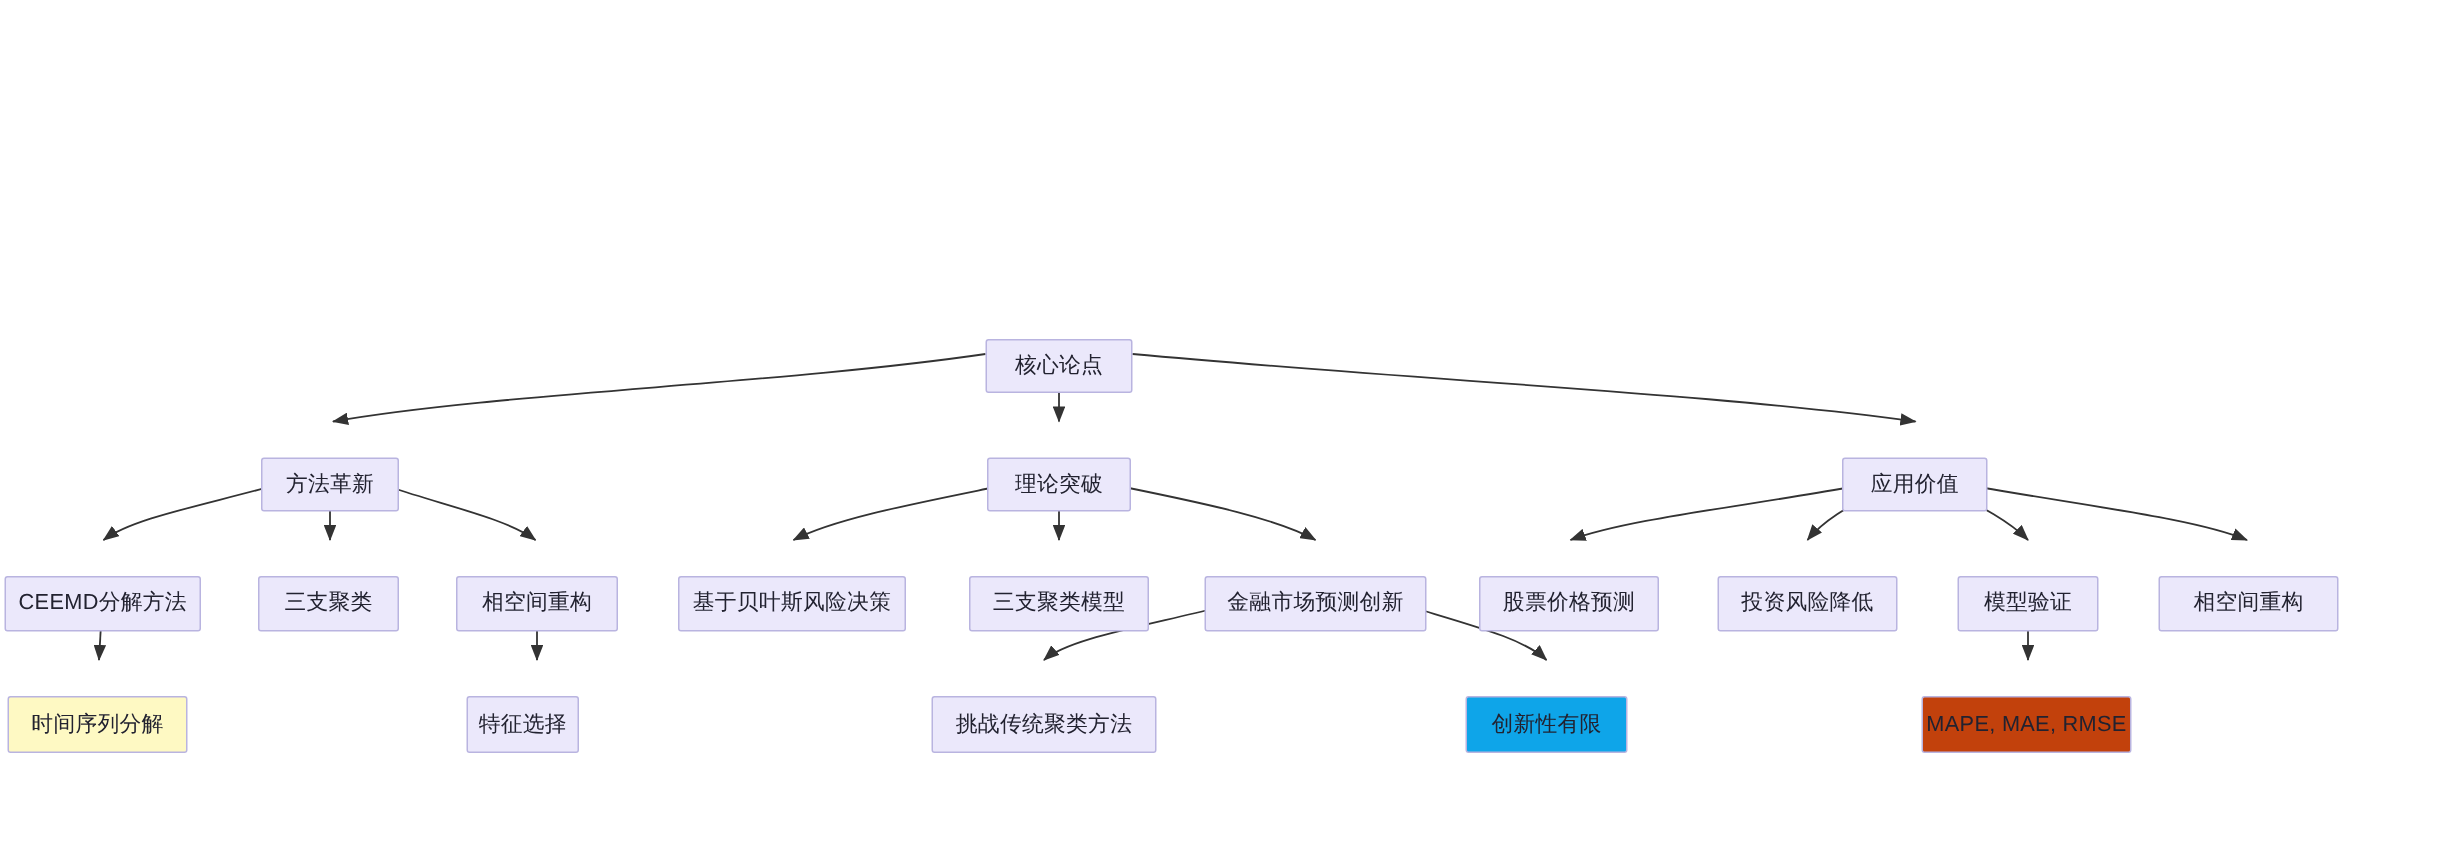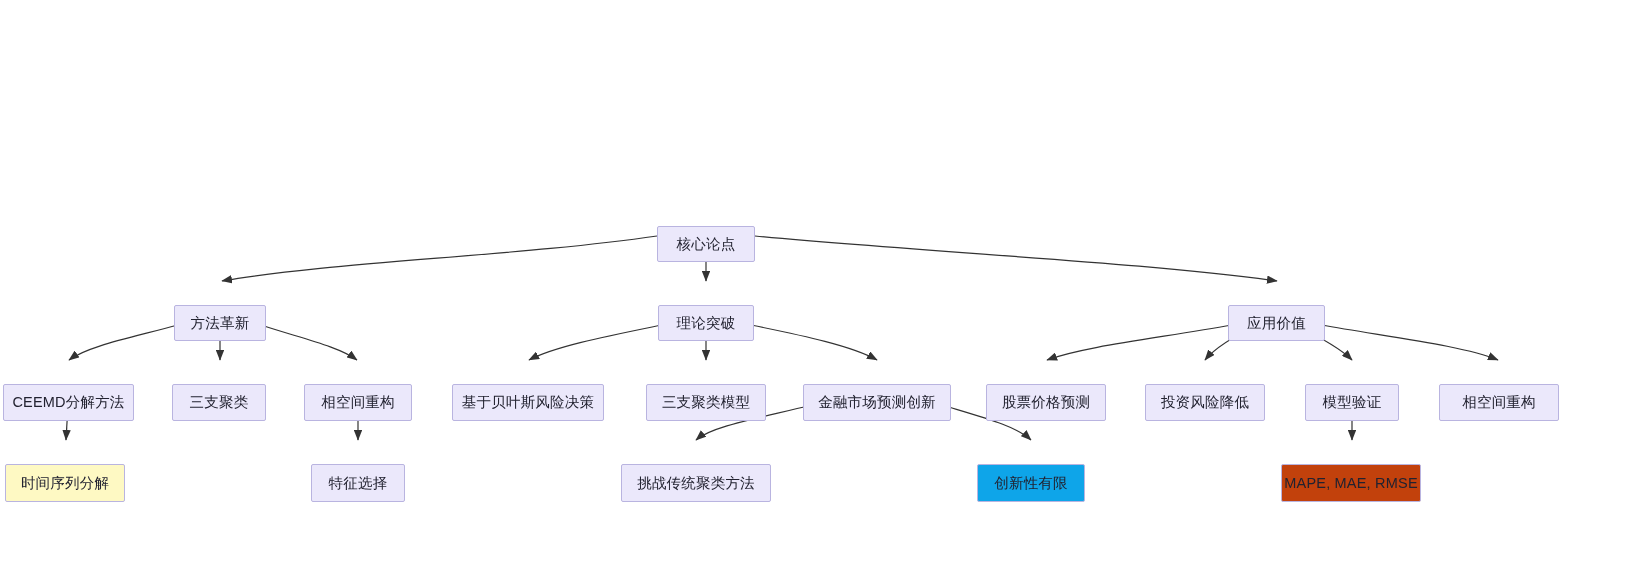--- a/index.html
+++ b/index.html
@@ -116,21 +116,21 @@
       </div>
       <div class="node" style="left: 1305px; top: 368px; width: 94px; height: 37px; background: rgb(235, 232, 251); border-color: rgb(185, 180, 224); color: rgb(34, 34, 48);">
         <span class="node-label">模型验证</span>
       </div>
       <div class="node" style="left: 1439px; top: 368px; width: 120px; height: 37px; background: rgb(235, 232, 251); border-color: rgb(185, 180, 224); color: rgb(34, 34, 48);">
         <span class="node-label">相空间重构</span>
       </div>
       <div class="node" style="left: 5px; top: 448px; width: 120px; height: 38px; background: #fef9c3; border-color: rgb(185, 180, 224); color: rgb(34, 34, 48);">
         <span class="node-label">时间序列分解</span>
       </div>
-      <div class="node" style="left: 311px; top: 448px; width: 94px; height: 38px; background: rgb(235, 232, 251); border-color: rgb(185, 180, 224); color: rgb(34, 34, 48);">
+      <div class="node" style="left: 311px; top: 448px; width: 75px; height: 38px; background: rgb(235, 232, 251); border-color: rgb(185, 180, 224); color: rgb(34, 34, 48);">
         <span class="node-label">特征选择</span>
       </div>
       <div class="node" style="left: 621px; top: 448px; width: 150px; height: 38px; background: rgb(235, 232, 251); border-color: rgb(185, 180, 224); color: rgb(34, 34, 48);">
         <span class="node-label">挑战传统聚类方法</span>
       </div>
       <div class="node" style="left: 977px; top: 448px; width: 108px; height: 38px; background: #0ea5e9; border-color: rgb(185, 180, 224); color: rgb(34, 34, 48);">
         <span class="node-label">创新性有限</span>
       </div>
       <div class="node" style="left: 1281px; top: 448px; width: 140px; height: 38px; background: #c2410c; border-color: rgb(185, 180, 224); color: rgb(34, 34, 48);">
         <span class="node-label">MAPE, MAE, RMSE</span>

